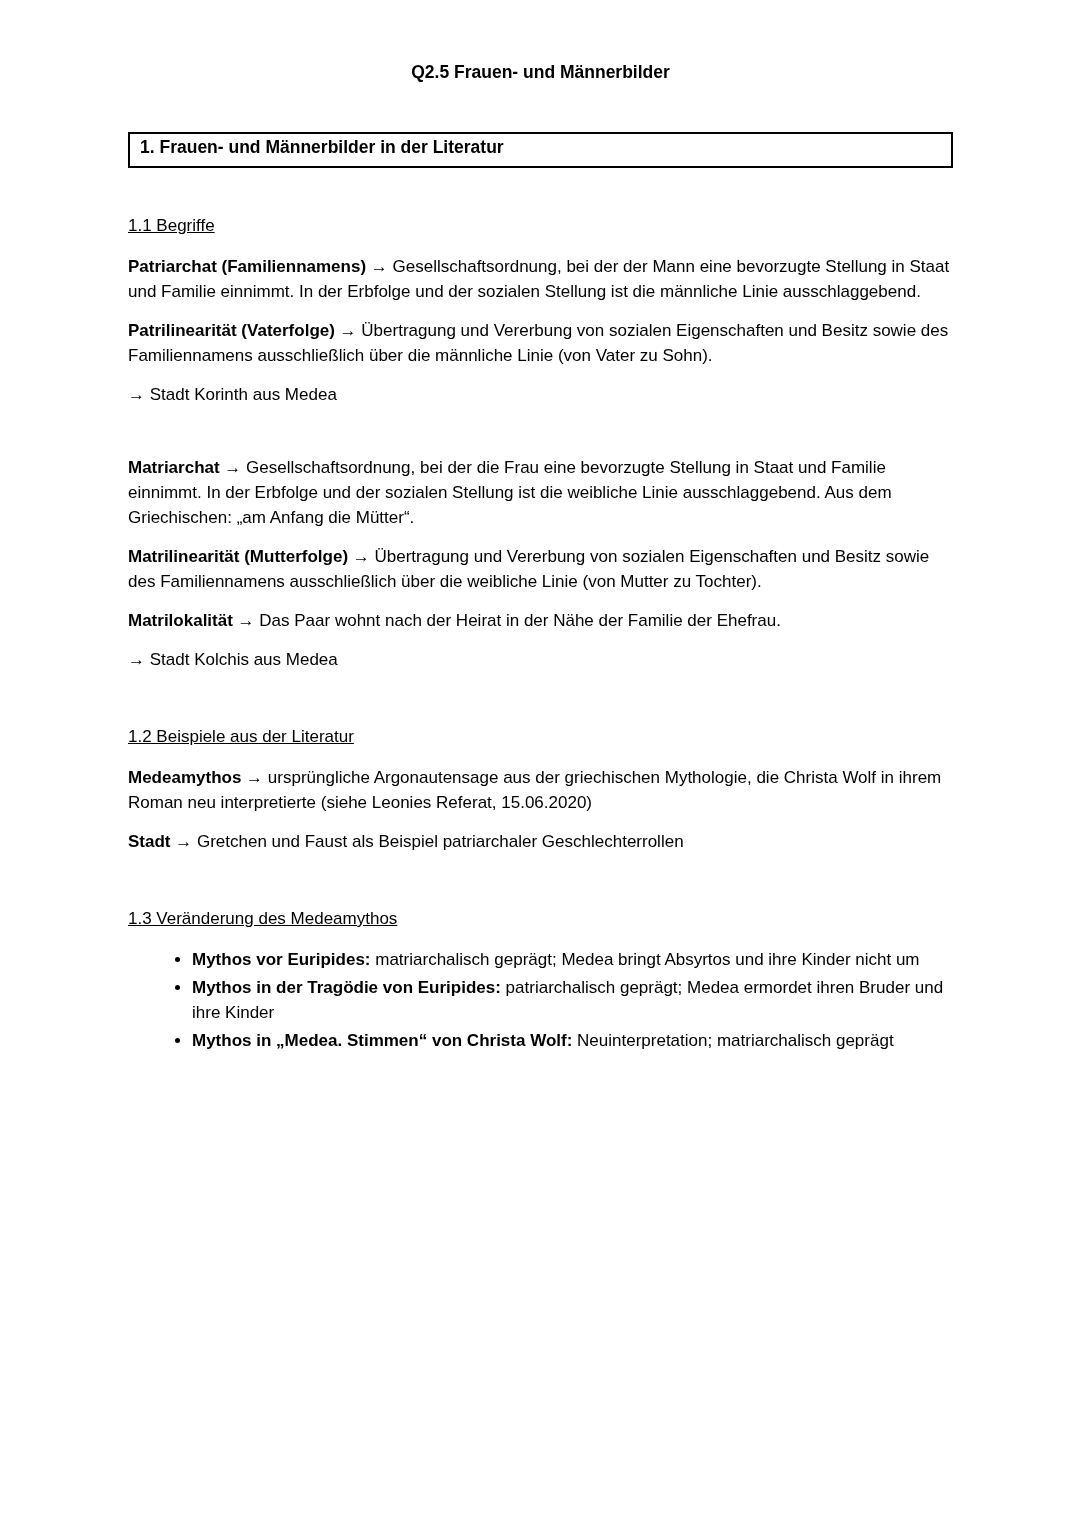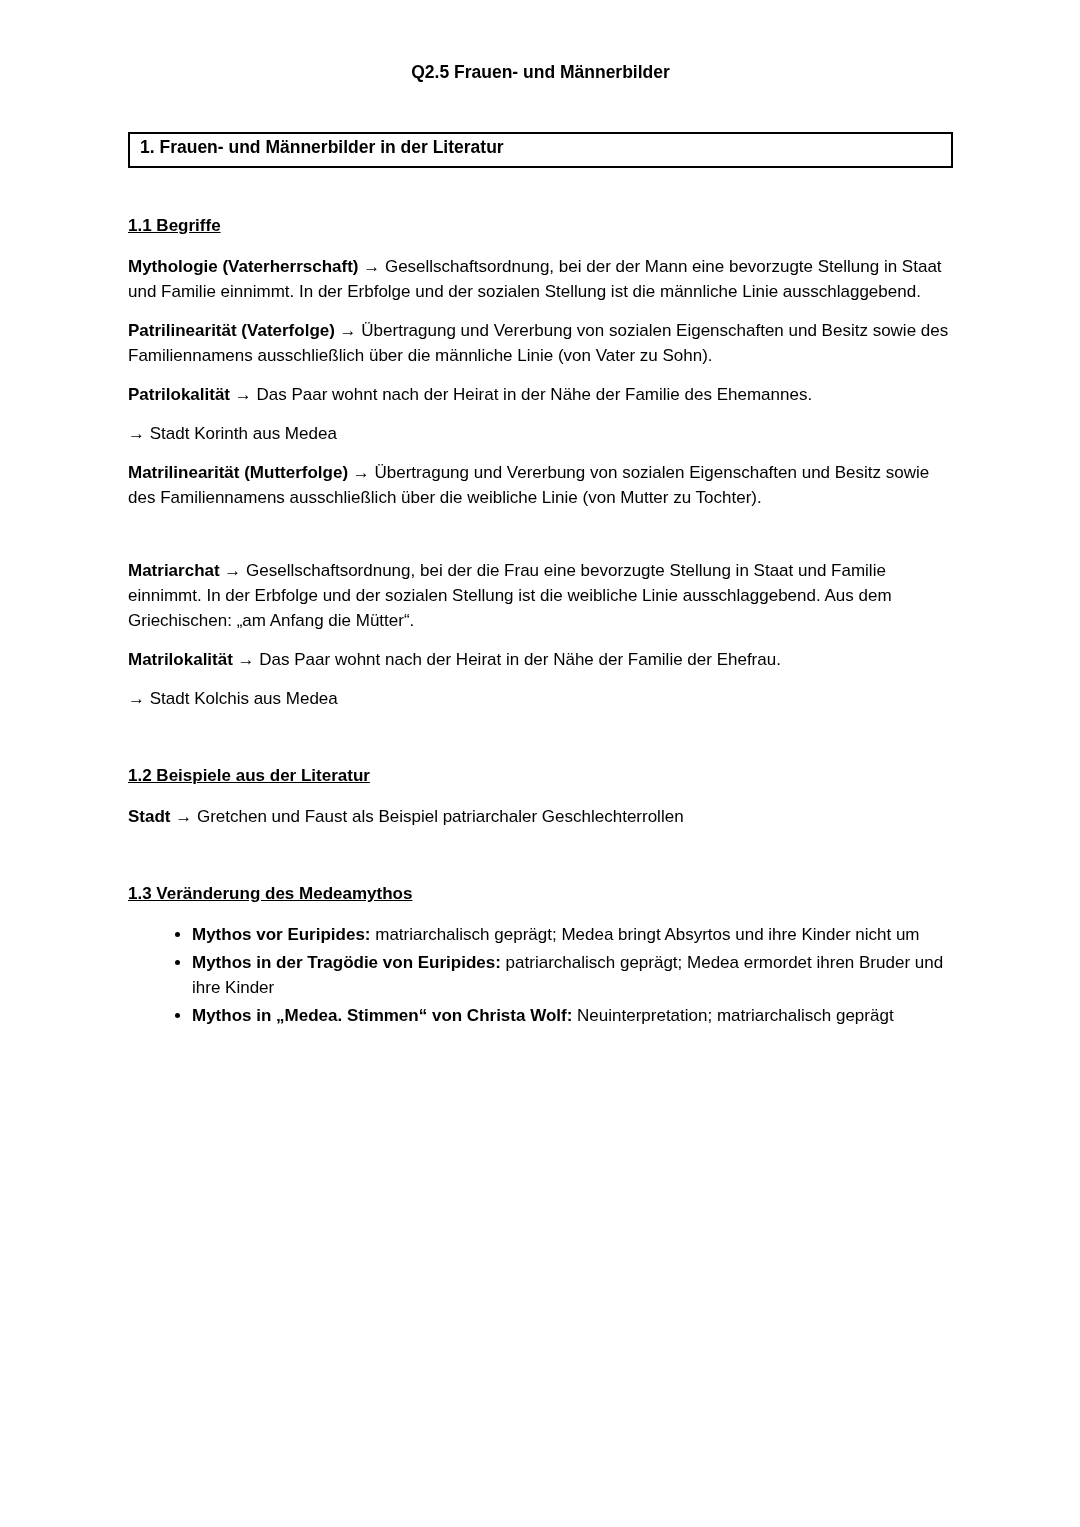--- a/index.html
+++ b/index.html
@@ -30,21 +30,21 @@
     margin: 0 0 45px 0;
   }
   .heading-box h2 {
     margin: 0;
     font-size: 17.5px;
     font-weight: bold;
     line-height: 25px;
   }
   .section-heading {
     font-size: 17px;
-    font-weight: bold;
+    font-weight: normal;
     text-decoration: underline;
     margin: 0 0 16px 0;
   }
   .section-heading.spaced-before { margin-top: 52px; }
   p.def, p.note { margin: 0 0 14px 0; }
   p.gap-before { margin-top: 48px; }
   .term { font-weight: bold; }
   .desc { font-weight: normal; text-align: center; }
   ul.bullet-list {
     margin: 0;
@@ -59,38 +59,38 @@
 <div class="page">
 
   <h1 class="doc-title">Q2.5 Frauen- und Männerbilder</h1>
 
   <div class="heading-box">
     <h2>1. Frauen- und Männerbilder in der Literatur</h2>
   </div>
 
   <h3 class="section-heading">1.1 Begriffe</h3>
 
-  <p class="def"><span class="term">Mythologie (Vaterherrschaft) → </span><span class="desc">Gesellschaftsordnung, bei der der Mann eine bevorzugte Stellung in Staat und Familie einnimmt. In der Erbfolge und der sozialen Stellung ist die männliche Linie ausschlaggebend.</span></p>
+  <p class="def"><span class="term">Patriarchat (Familiennamens) → </span><span class="desc">Gesellschaftsordnung, bei der der Mann eine bevorzugte Stellung in Staat und Familie einnimmt. In der Erbfolge und der sozialen Stellung ist die männliche Linie ausschlaggebend.</span></p>
 
   <p class="def"><span class="term">Patrilinearität (Vaterfolge) → </span><span class="desc">Übertragung und Vererbung von sozialen Eigenschaften und Besitz sowie des Familiennamens ausschließlich über die männliche Linie (von Vater zu Sohn).</span></p>
 
-  <p class="def"><span class="term">Patrilokalität → </span><span class="desc">Das Paar wohnt nach der Heirat in der Nähe der Familie des Ehemannes.</span></p>
 
   <p class="note">→ Stadt Korinth aus Medea</p>
 
+  <p class="def gap-before"><span class="term">Matriarchat → </span><span class="desc">Gesellschaftsordnung, bei der die Frau eine bevorzugte Stellung in Staat und Familie einnimmt. In der Erbfolge und der sozialen Stellung ist die weibliche Linie ausschlaggebend. Aus dem Griechischen: „am Anfang die Mütter“.</span></p>
+
   <p class="def"><span class="term">Matrilinearität (Mutterfolge) → </span><span class="desc">Übertragung und Vererbung von sozialen Eigenschaften und Besitz sowie des Familiennamens ausschließlich über die weibliche Linie (von Mutter zu Tochter).</span></p>
-
-  <p class="def gap-before"><span class="term">Matriarchat → </span><span class="desc">Gesellschaftsordnung, bei der die Frau eine bevorzugte Stellung in Staat und Familie einnimmt. In der Erbfolge und der sozialen Stellung ist die weibliche Linie ausschlaggebend. Aus dem Griechischen: „am Anfang die Mütter“.</span></p>
 
   <p class="def"><span class="term">Matrilokalität → </span><span class="desc">Das Paar wohnt nach der Heirat in der Nähe der Familie der Ehefrau.</span></p>
 
   <p class="note">→ Stadt Kolchis aus Medea</p>
 
   <h3 class="section-heading spaced-before">1.2 Beispiele aus der Literatur</h3>
 
+  <p class="def"><span class="term">Medeamythos → </span><span class="desc">ursprüngliche Argonautensage aus der griechischen Mythologie, die Christa Wolf in ihrem Roman neu interpretierte (siehe Leonies Referat, 15.06.2020)</span></p>
 
   <p class="def"><span class="term">Stadt → </span><span class="desc">Gretchen und Faust als Beispiel patriarchaler Geschlechterrollen</span></p>
 
   <h3 class="section-heading spaced-before">1.3 Veränderung des Medeamythos</h3>
 
   <ul class="bullet-list">
     <li><span class="term">Mythos vor Euripides: </span><span class="desc">matriarchalisch geprägt; Medea bringt Absyrtos und ihre Kinder nicht um</span></li>
     <li><span class="term">Mythos in der Tragödie von Euripides: </span><span class="desc">patriarchalisch geprägt; Medea ermordet ihren Bruder und ihre Kinder</span></li>
     <li><span class="term">Mythos in „Medea. Stimmen“ von Christa Wolf: </span><span class="desc">Neuinterpretation; matriarchalisch geprägt</span></li>
   </ul>

